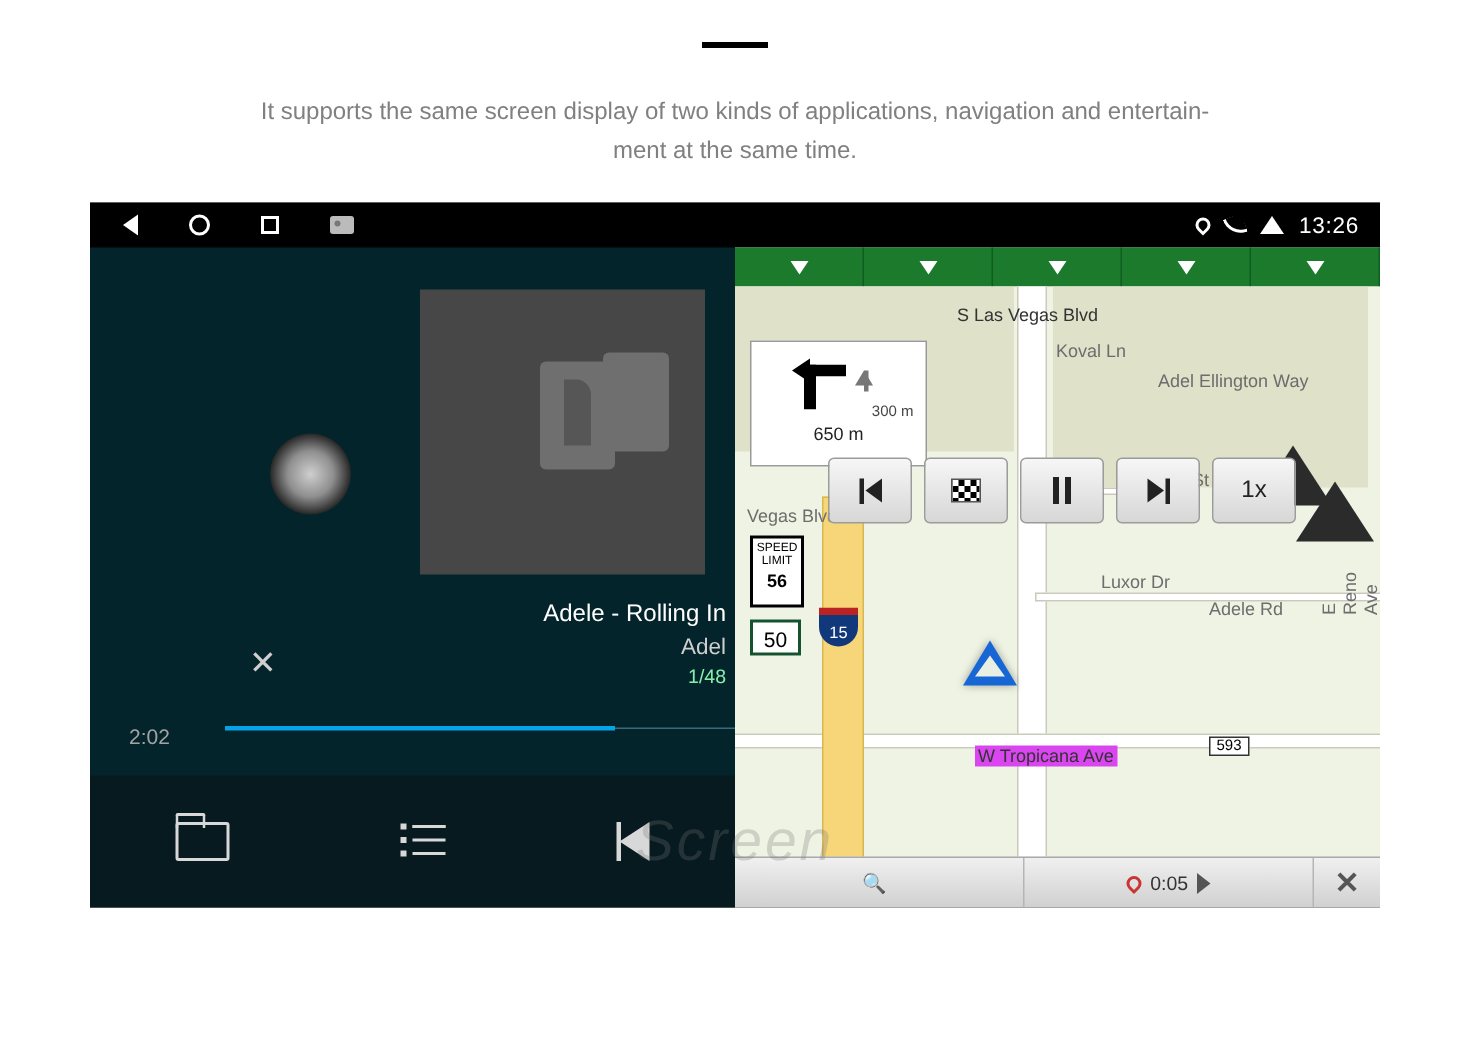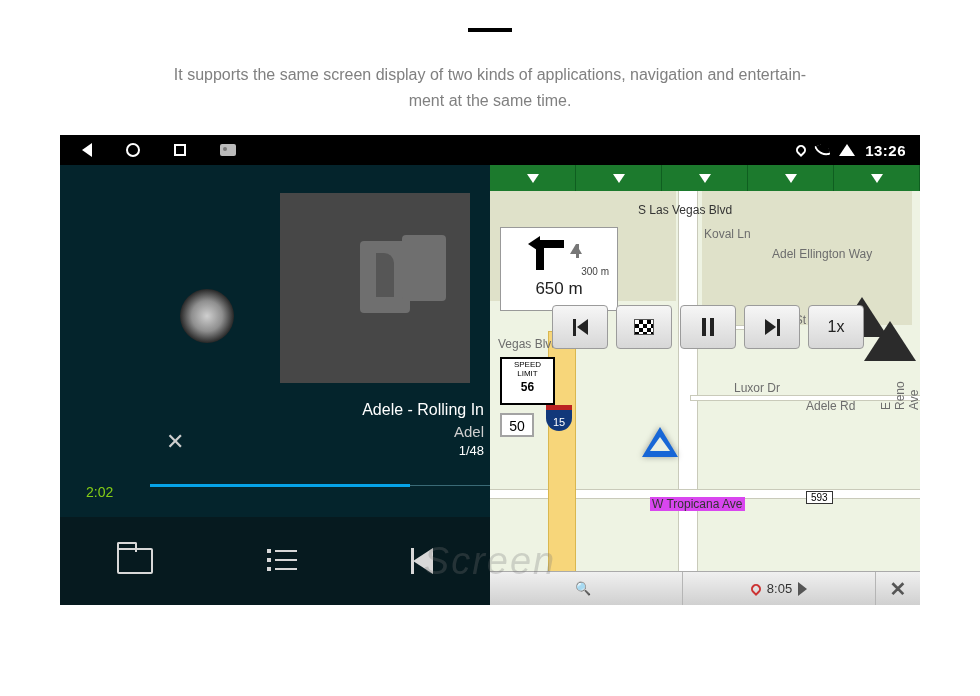--- a/index.html
+++ b/index.html
@@ -14,39 +14,39 @@
   .nav-icons{display:flex;align-items:center;gap:34px;padding-left:22px}
   .tri-back{width:0;height:0;border-top:7px solid transparent;border-bottom:7px solid transparent;border-right:10px solid #fff}
   .circ-home{width:14px;height:14px;border:2px solid #fff;border-radius:50%}
   .sq-recent{width:12px;height:12px;border:2px solid #fff}
   .pic-icon{width:16px;height:12px;background:#bbb;border-radius:2px;position:relative}
   .pic-icon:after{content:"";position:absolute;left:3px;top:3px;width:4px;height:4px;border-radius:50%;background:#777}
   .status-right{margin-left:auto;display:flex;align-items:center;gap:10px;padding-right:14px}
   .pin-icon{width:10px;height:10px;border:2px solid #fff;border-radius:50% 50% 50% 0;transform:rotate(-45deg)}
   .phone-icon{width:13px;height:13px;border:2px solid #fff;border-top:none;border-right:none;border-radius:0 0 0 14px;transform:rotate(-20deg)}
   .wifi-icon{width:0;height:0;border-left:8px solid transparent;border-right:8px solid transparent;border-bottom:12px solid #fff;transform:rotate(0deg);position:relative}
-  .clock{font-size:15px;font-weight:700;letter-spacing:.5px}
+  .clock{font-size:15px;font-weight:400;letter-spacing:.5px}
   
   .half{position:absolute;top:30px;bottom:0;width:50%}
   .left{left:0;background:#04242c}
   .right{right:0;background:#e9efe2}
   
   .album-tile{position:absolute;left:220px;top:28px;width:190px;height:190px;background:#474747}
   .album-tile:before{content:"";position:absolute;left:80px;top:48px;width:50px;height:72px;background:#6f6f6f;border-radius:4px}
   .album-tile:after{content:"";position:absolute;left:122px;top:42px;width:44px;height:66px;background:#6f6f6f;border-radius:4px}
   .album-note{position:absolute;left:96px;top:60px;width:18px;height:44px;background:#565656;border-radius:0 10px 0 0}
   .radial-dot{position:absolute;left:120px;top:124px;width:54px;height:54px;border-radius:50%;background:radial-gradient(circle at 50% 50%,#cfcfcf 0%,#8f8f8f 40%,#222 72%)}
   .tracktitle{position:absolute;left:0;right:0;top:236px;text-align:right;padding-right:6px;color:#fff;font-size:16px}
   .artist{position:absolute;left:0;right:0;top:258px;text-align:right;padding-right:6px;color:#cfcfcf;font-size:15px}
-  .counter{position:absolute;left:0;right:0;top:278px;text-align:right;padding-right:6px;color:#ffffff;font-size:13px}
+  .counter{position:absolute;left:0;right:0;top:278px;text-align:right;padding-right:6px;color:#86efac;font-size:13px}
   .shuffle-icon{position:absolute;left:106px;top:264px;color:#cfcfcf;font-size:22px}
   .timeline{position:absolute;left:26px;right:-4px;top:318px;height:22px}
   .tl-bar{position:absolute;left:64px;right:0;top:2px;height:1px;background:#3a6a76}
   .tl-prog{position:absolute;left:64px;width:260px;top:1px;height:3px;background:#06a3e8}
-  .tl-time{color:#84cc16;font-size:14px}
+  .tl-time{color:#a3a3a3;font-size:14px}
   .player-bottom{position:absolute;left:0;right:0;bottom:0;height:88px;background:#061a1f;display:flex;align-items:center;justify-content:space-around}
   .pb-icon{color:#d8d8d8}
   .folder-icon{width:36px;height:26px;border:2px solid #d8d8d8;border-radius:2px;position:relative}
   .folder-icon:before{content:"";position:absolute;left:-2px;top:-8px;width:16px;height:8px;border:2px solid #d8d8d8;border-bottom:none;border-radius:2px 2px 0 0}
   .list-icon{width:30px;height:22px;position:relative}
   .list-icon:before,.list-icon:after{content:"";position:absolute;left:8px;right:0;height:2px;background:#d8d8d8}
   .list-icon:before{top:0;box-shadow:0 9px 0 #d8d8d8,0 18px 0 #d8d8d8}
   .list-icon span{position:absolute;left:0;top:-1px;width:4px;height:4px;background:#d8d8d8;box-shadow:0 9px 0 #d8d8d8,0 18px 0 #d8d8d8}
   .prev-icon{display:flex;align-items:center}
   .prev-tri{width:0;height:0;border-top:13px solid transparent;border-bottom:13px solid transparent;border-right:20px solid #d8d8d8}
@@ -81,24 +81,24 @@
   .pyr.a{left:346px;top:106px}
   .pyr.b{left:374px;top:130px}
   
   .turnbox{position:absolute;left:10px;top:36px;width:118px;height:84px;background:#fff;border:1px solid #999;display:flex;flex-direction:column;align-items:center;justify-content:center}
   .turn-arrows{display:flex;gap:6px;align-items:flex-end}
   .big-left{width:28px;height:30px;border-left:8px solid #000;border-top:8px solid #000;border-radius:4px 0 0 0;position:relative}
   .big-left:before{content:"";position:absolute;left:-16px;top:-12px;width:0;height:0;border-top:8px solid transparent;border-bottom:8px solid transparent;border-right:12px solid #000}
   .small-up{width:0;height:0;border-left:6px solid transparent;border-right:6px solid transparent;border-bottom:10px solid #777;margin-bottom:16px}
   .small-up.stem:after{content:"";display:block;width:3px;height:14px;background:#777;margin:-1px auto 0}
   .sublabel{font-size:10px;color:#444;align-self:flex-end;margin-right:8px;margin-top:-4px}
-  .dist{font-size:17px;color:#222;margin-top:2px}
-  .speed{position:absolute;left:10px;top:166px;width:55px;height:48px;background:#fff;border:2px solid #000;text-align:center;font-size:8px;line-height:1.1;padding-top:2px}
+  .dist{font-size:12px;color:#222;margin-top:2px}
+  .speed{position:absolute;left:10px;top:166px;width:36px;height:48px;background:#fff;border:2px solid #000;text-align:center;font-size:8px;line-height:1.1;padding-top:2px}
   .speed b{display:block;font-size:12px;margin-top:2px}
-  .badge50{position:absolute;left:10px;top:222px;width:34px;height:24px;background:#fff;border:2px solid #a3a3a3;text-align:center;font-size:14px;line-height:22px}
+  .badge50{position:absolute;left:10px;top:222px;width:34px;height:24px;background:#fff;border:2px solid #14532d;text-align:center;font-size:14px;line-height:22px}
   
   .ctrl-row{position:absolute;left:62px;top:114px;display:flex;gap:8px}
   .ctrl-btn{width:56px;height:44px;background:linear-gradient(#f6f6f6,#d7d7d7);border:1px solid #9b9b9b;border-radius:4px;display:flex;align-items:center;justify-content:center;font-size:16px;color:#222}
   .bars{display:flex;gap:4px}
   .bars span{width:4px;height:18px;background:#222}
   .skip{display:flex;align-items:center;gap:1px}
   .tri-r{width:0;height:0;border-top:8px solid transparent;border-bottom:8px solid transparent;border-left:11px solid #222}
   .tri-l{width:0;height:0;border-top:8px solid transparent;border-bottom:8px solid transparent;border-right:11px solid #222}
   .vbar{width:3px;height:17px;background:#222}
   .flag{width:20px;height:16px;background:repeating-conic-gradient(#000 0 25%,#fff 0 50%);background-size:8px 8px;border:1px solid #555}
@@ -246,21 +246,21 @@
       <div class="speed"><span style="white-space:pre-line">SPEED
 LIMIT</span><b>56</b></div>
       <div class="badge50">50</div>
       <div class="cursor"></div>
     </div>
 
     <div class="nav-bottom">
       <div class="nb-seg">🔍<span></span></div>
       <div class="nb-seg">
           <div class="pin2"></div>
-          <span>8:05</span>
+          <span>0:05</span>
           <div class="chev-r"></div>
         </div>
       <div class="nb-seg">
           <span class="bigx">✕</span>
         </div>
     </div>
   </div>
 
   <div class="watermark">Screen</div>
 </div>

